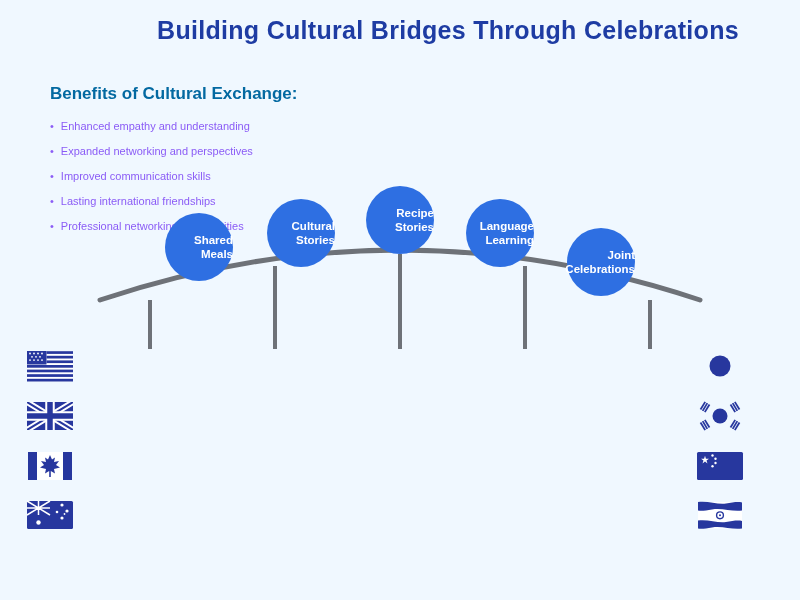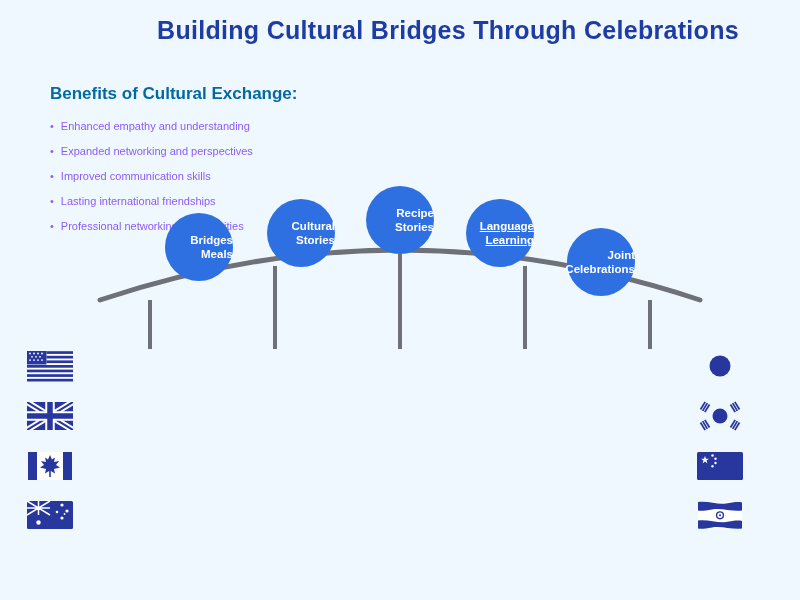--- a/index.html
+++ b/index.html
@@ -34,21 +34,21 @@
     border-radius:50%;
     background:#2e6fe2; color:#ffffff;
     display:flex; flex-direction:column; align-items:flex-end; justify-content:center;
     text-align:center;
     font-size:11.5px; font-weight:bold; line-height:1.25;
   }
   .node span { white-space:nowrap; }
   .n1 { left:165px; top:213px; }
   .n2 { left:267px; top:199px; }
   .n3 { left:366px; top:186px; }
-  .n4 { left:466px; top:199px;text-decoration:underline; }
+  .n4 { left:466px; top:199px; }
   .n5 { left:567px; top:228px; }
   .flag {
     position:absolute; width:48px; height:34px;
     color:#27379e;
   }
   .flag svg { width:100%; height:100%; display:block; }
   .fl1 { left:26px;  top:349px; }
   .fl2 { left:26px;  top:399px; }
   .fl3 { left:26px;  top:449px; }
   .fl4 { left:26px;  top:498px; }
@@ -78,21 +78,21 @@
   <svg class="bridge-svg" viewBox="0 0 800 600" aria-hidden="true">
     <path d="M100,300 Q400,200 700,300" fill="none" stroke="#6e7278" stroke-width="5" stroke-linecap="round"></path>
     <line x1="150" y1="300" x2="150" y2="349" stroke="#6e7278" stroke-width="4"></line>
     <line x1="275" y1="266" x2="275" y2="349" stroke="#6e7278" stroke-width="4"></line>
     <line x1="400" y1="254" x2="400" y2="349" stroke="#6e7278" stroke-width="4"></line>
     <line x1="525" y1="266" x2="525" y2="349" stroke="#6e7278" stroke-width="4"></line>
     <line x1="650" y1="300" x2="650" y2="349" stroke="#6e7278" stroke-width="4"></line>
   </svg>
 
   <div class="node n1">
-    <span>Bridges</span>
+    <span>Shared</span>
     <span>Meals</span>
   </div>
   <div class="node n2">
     <span>Cultural</span>
     <span>Stories</span>
   </div>
   <div class="node n3">
     <span>Recipe</span>
     <span>Stories</span>
   </div>

